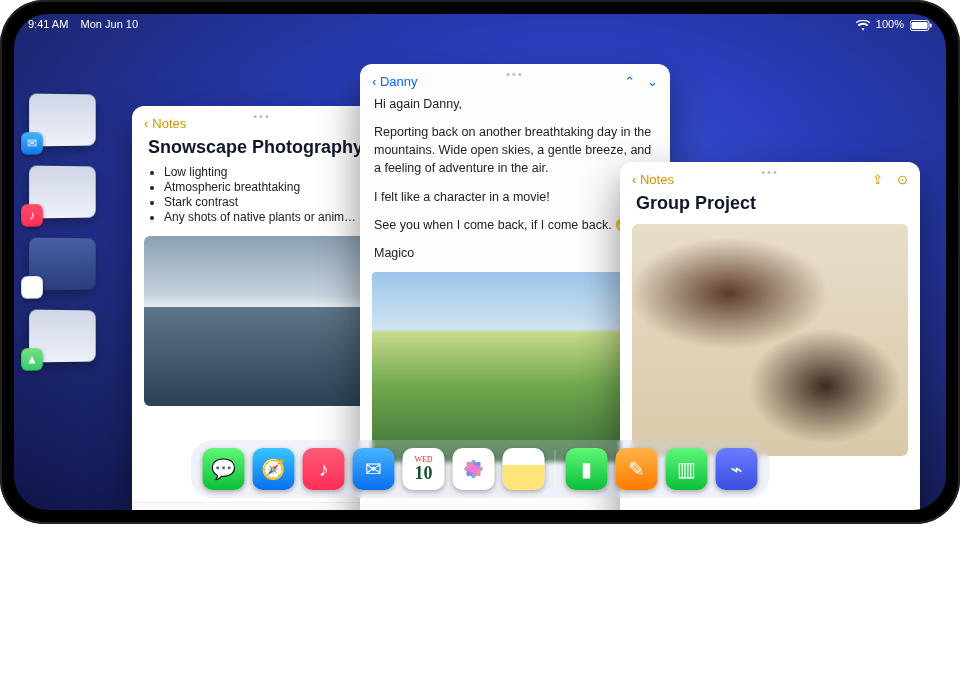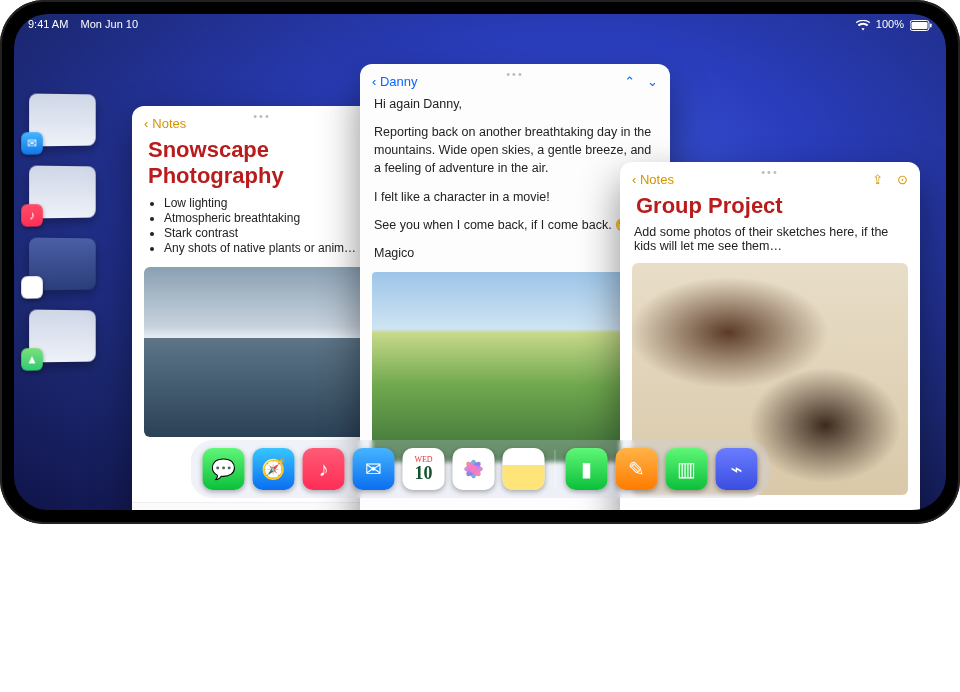--- a/index.html
+++ b/index.html
@@ -26,21 +26,21 @@
   .b-mail{background:linear-gradient(#46b4ff,#1077e6);} .b-music{background:linear-gradient(#ff4d6a,#ff2d55);} .b-files{background:#fff;color:#0a84ff;} .b-maps{background:linear-gradient(#7be07b,#2ecc71);}
 
   
   .win { position:absolute; background:#fff; border-radius:12px; box-shadow:0 18px 40px rgba(0,0,0,.45); overflow:hidden; }
   .win .grip { position:absolute; top:4px; left:50%; transform:translateX(-50%); color:#bbb; font-size:11px; letter-spacing:2px;}
   
   
   #notes1 { left:118px; top:92px; width:260px; height:432px; }
   .notes-top { display:flex; align-items:center; padding:10px 12px 4px; color:#d39400; font-size:13px;}
   .notes-top .chev{margin-right:4px;}
-  .note-title { font-size:22px; font-weight:700; padding:2px 16px 6px; color:#b91c1c;}
+  .note-title { font-size:18px; font-weight:700; padding:2px 16px 6px; color:#0f172a;}
   .note-body { padding:0 16px; font-size:12px; color:#222;}
   .note-body ul{ padding-left:16px; }
   .note-body li{ margin:1px 0;}
   .note-img { margin:12px 12px 0; height:170px; border-radius:6px;
     background:linear-gradient(to bottom,#8aa0b3 0%,#c7d2dd 35%,#e8eff5 42%,#5d7587 42%,#2b4256 100%);
   }
   .notes-toolbar{position:absolute;bottom:0;left:0;right:0;height:36px;display:flex;justify-content:space-around;align-items:center;color:#d39400;font-size:16px;border-top:1px solid #eee;background:#fafafa;}
 
   
   #mail { left:346px; top:50px; width:310px; height:498px; background:#fdfdfd;}
@@ -178,21 +178,20 @@
         <div>
           <span>‹</span>
           <span>Notes</span>
         </div>
         <div class="acts">
           <span>⇪</span>
           <span>⊙</span>
         </div>
       </div>
       <div class="note-title">Group Project</div>
-      <div class="note2-sub">Add some photos of their sketches here, if the kids will let me see them…</div>
       <div class="note2-img"></div>
       <div class="notes-toolbar">
         <span>☷</span>
         <span>📎</span>
         <span>Ⓐ</span>
         <span>✎</span>
       </div>
     </div>
 
     <div class="dock">

